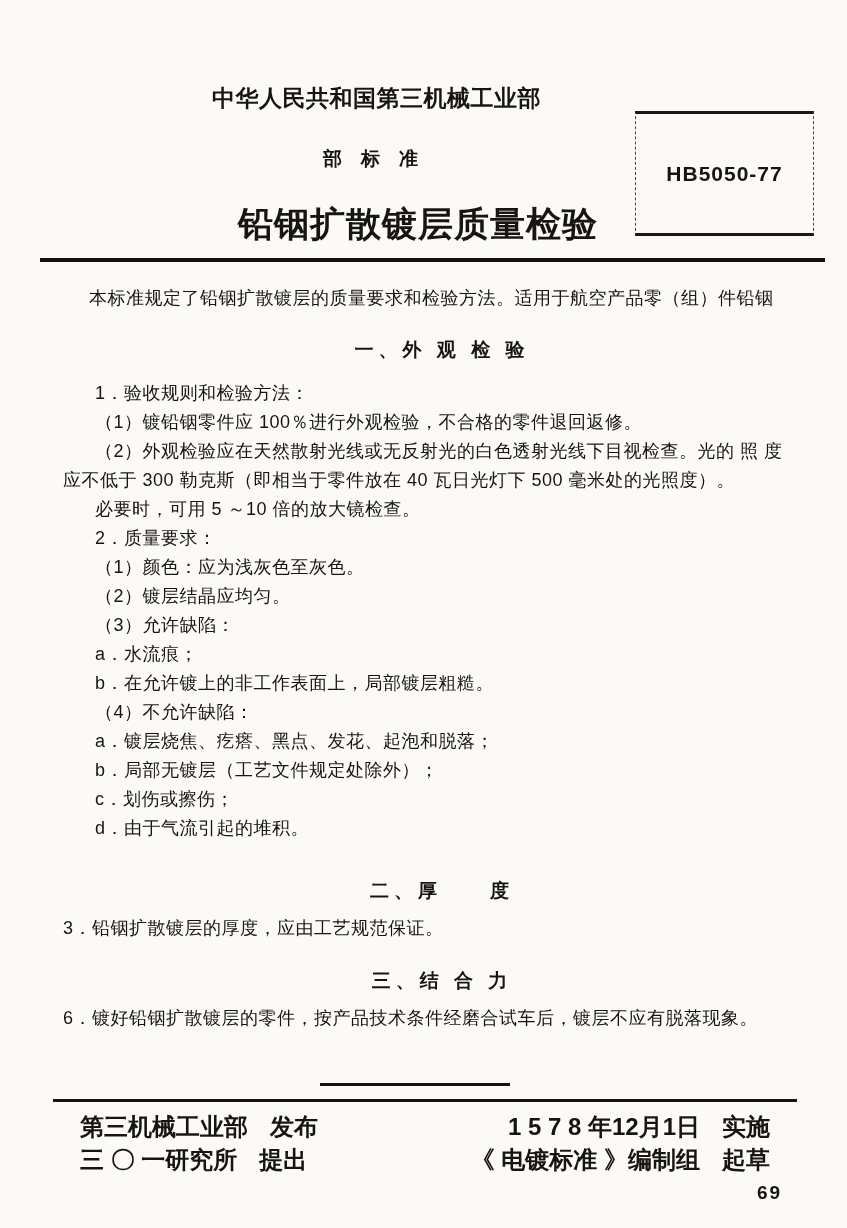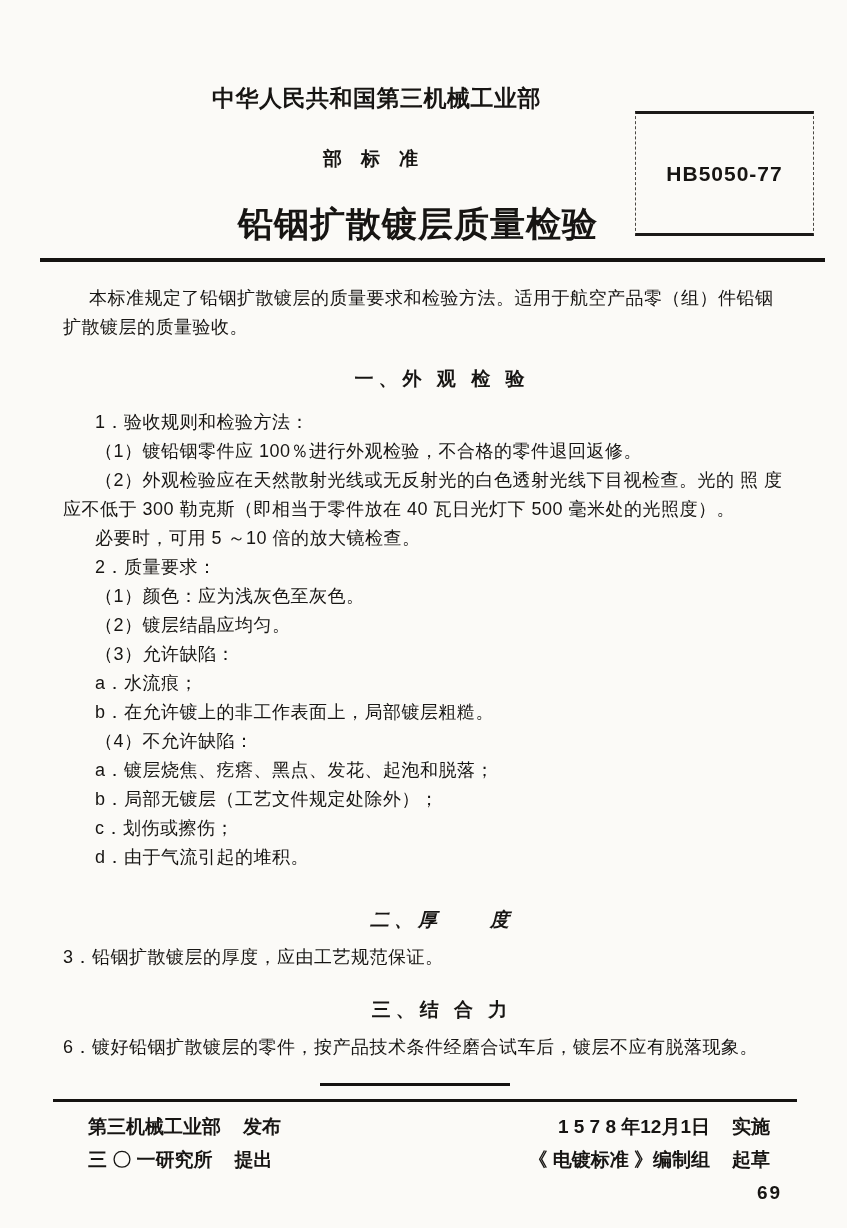--- a/index.html
+++ b/index.html
@@ -36,26 +36,26 @@
     font-size:18px; line-height:29px; letter-spacing:0.5px;
   }
   .line { white-space:nowrap; }
   .ind1 { padding-left:32px; }
   .ind2 { padding-left:26px; }
   .sec-h {
     font-size:19px; font-weight:700; text-align:center;
     letter-spacing:5px; line-height:29px; white-space:nowrap;
   }
   .sec-h1 { margin:22px 0 15px 0; }
-  .sec-h2 { margin:33px 0 9px 0;font-style:italic; }
+  .sec-h2 { margin:33px 0 9px 0; }
   .sec-h3 { margin:23px 0 9px 0; }
   .footer {
-    position:absolute; left:88px; right:77px; top:1110px;
+    position:absolute; left:80px; right:77px; top:1110px;
     display:flex; justify-content:space-between;
-    font-size:19px; font-weight:700;
+    font-size:24px; font-weight:700;
   }
   .f-line { display:flex; gap:22px; line-height:33px; white-space:nowrap; }
   .f-col.right .f-line { justify-content:flex-end; }
   .page-number {
     position:absolute; left:757px; top:1182px;
     font-size:19px; font-weight:700; letter-spacing:2px;
   }
 </style>
 </head>
 <body>
@@ -73,21 +73,20 @@
   <div class="doc-title">铅铟扩散镀层质量检验</div>
 
   <div class="rule rule-head"></div>
 
   <div class="content">
 
     <div>
 
         <div class="line ind2">本标准规定了铅铟扩散镀层的质量要求和检验方法。适用于航空产品零（组）件铅铟</div>
 
-        <div class="line">扩散镀层的质量验收。</div>
       </div>
 
     <div class="sec-h sec-h1">一、外 观 检 验</div>
     <div>
 
         <div class="line ind1">1．验收规则和检验方法：</div>
 
         <div class="line ind1">（1）镀铅铟零件应 100％进行外观检验，不合格的零件退回返修。</div>
 
         <div class="line ind1">（2）外观检验应在天然散射光线或无反射光的白色透射光线下目视检查。光的 照 度</div>

